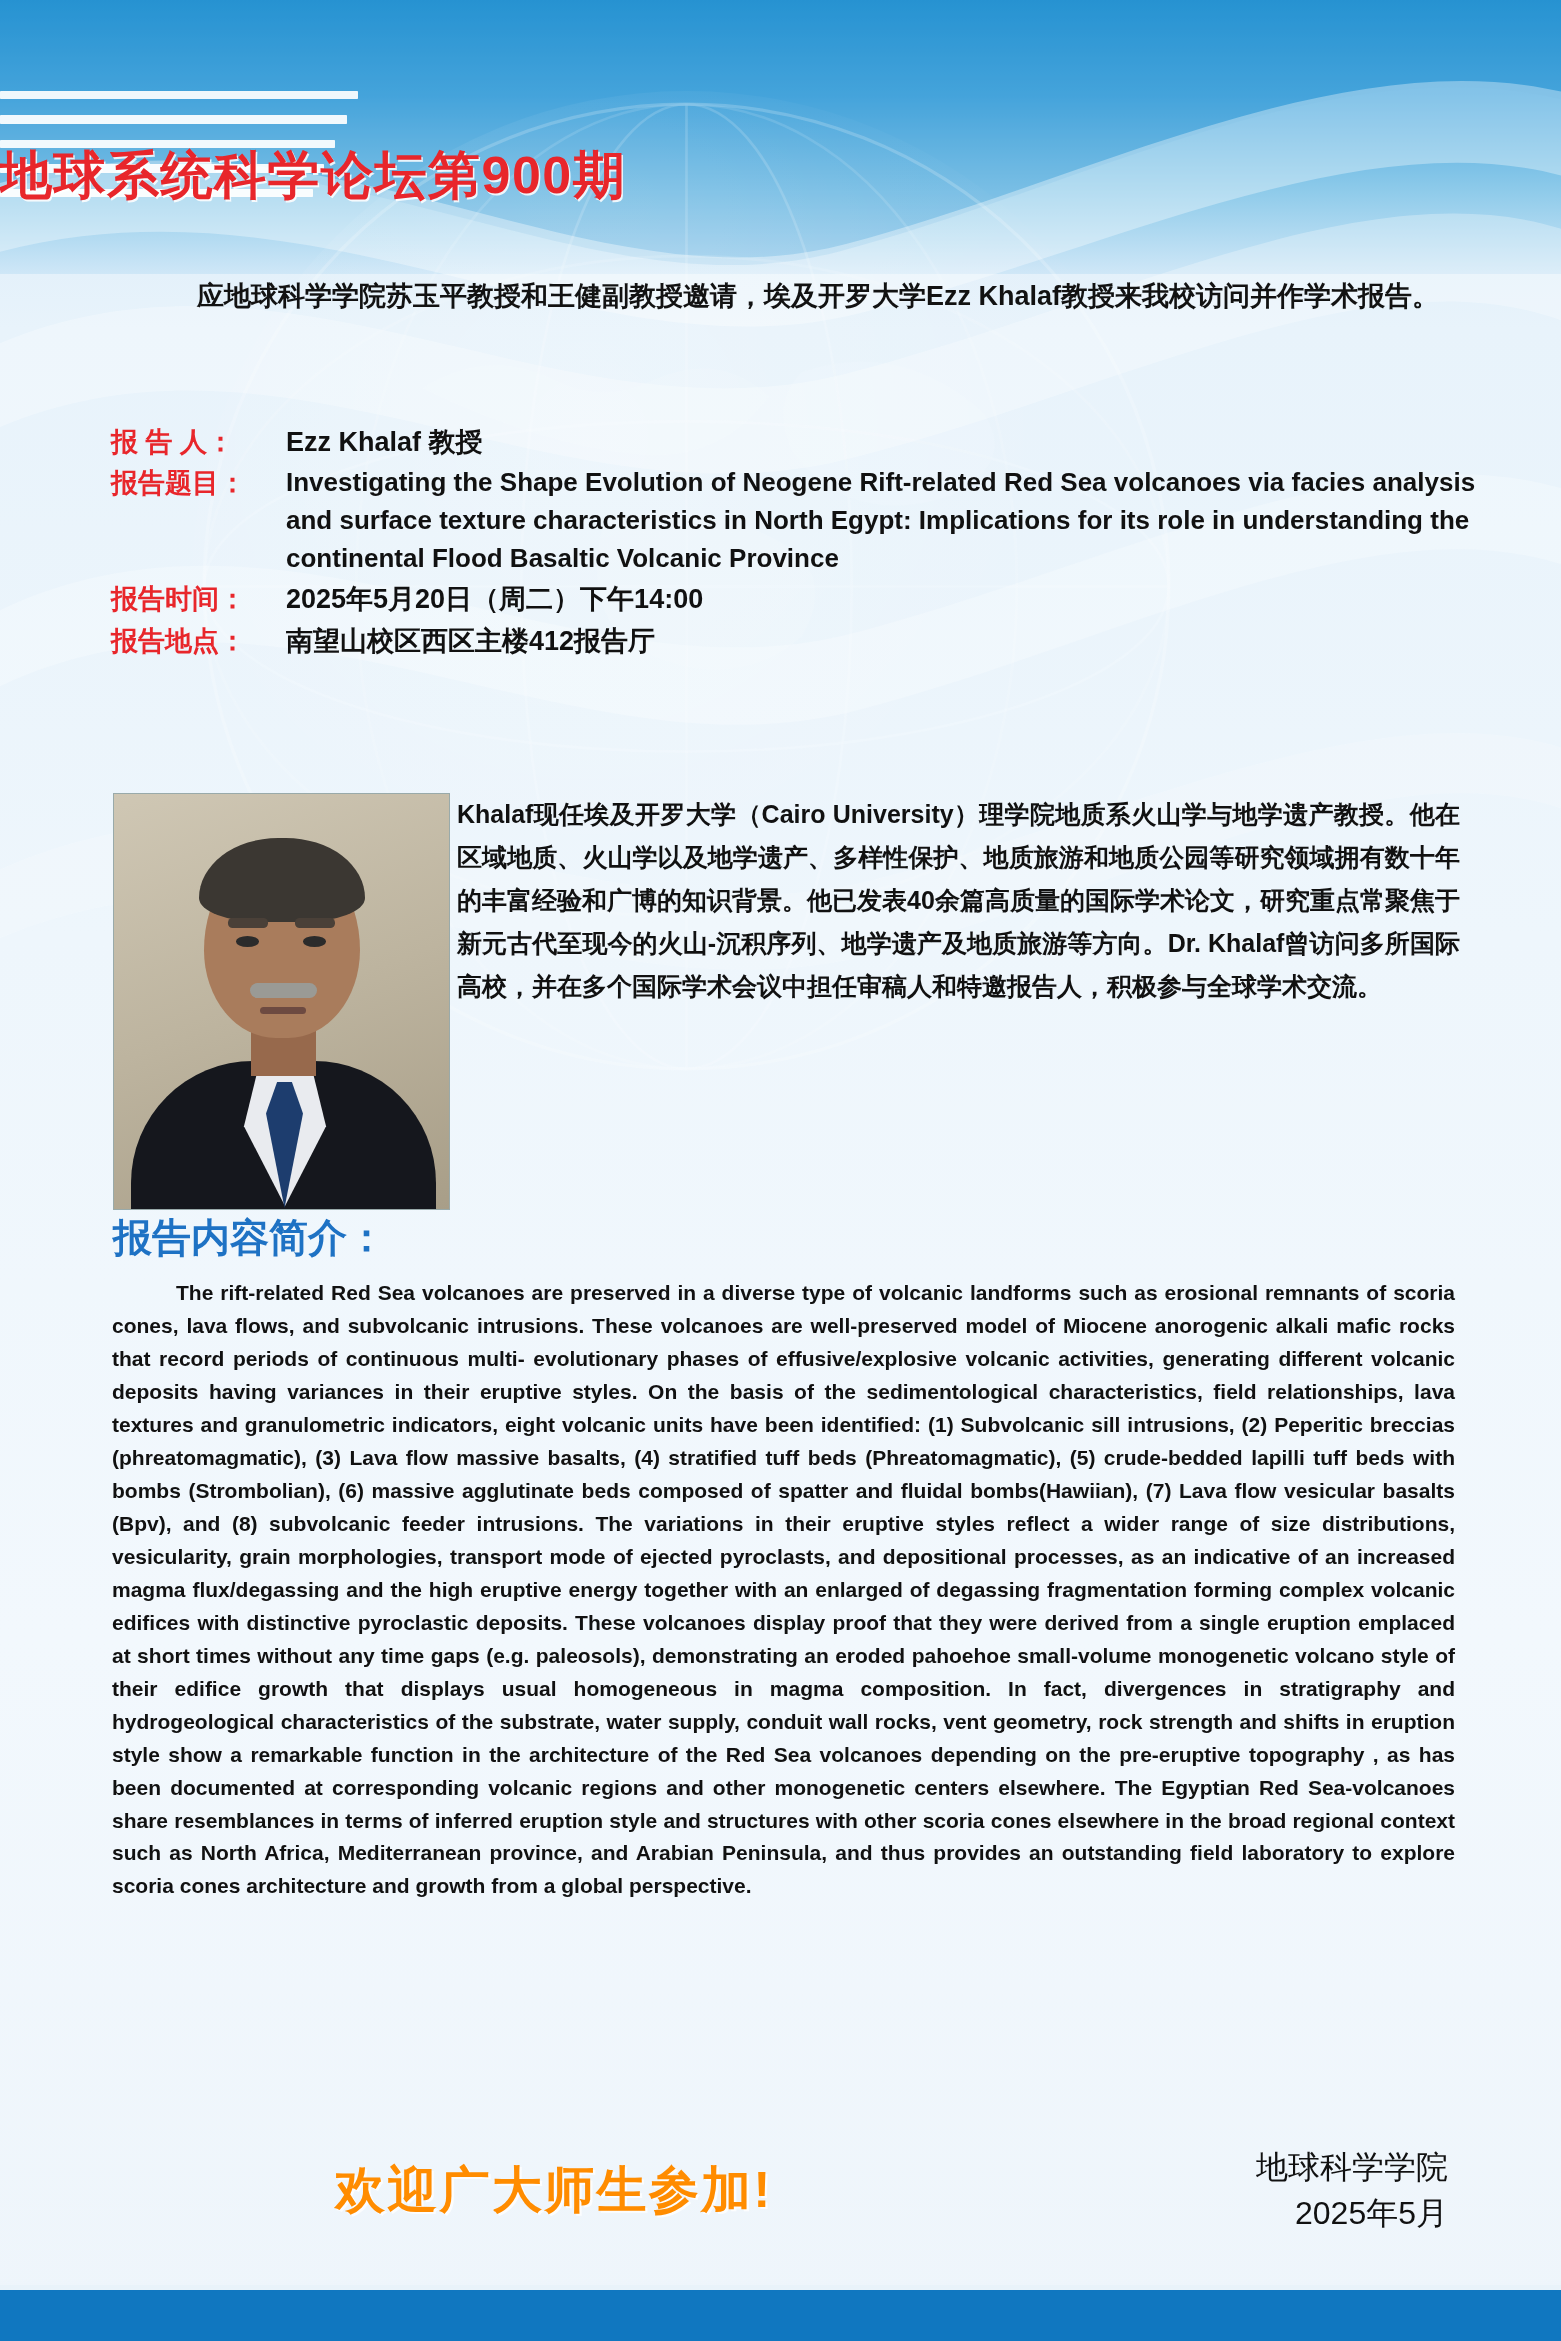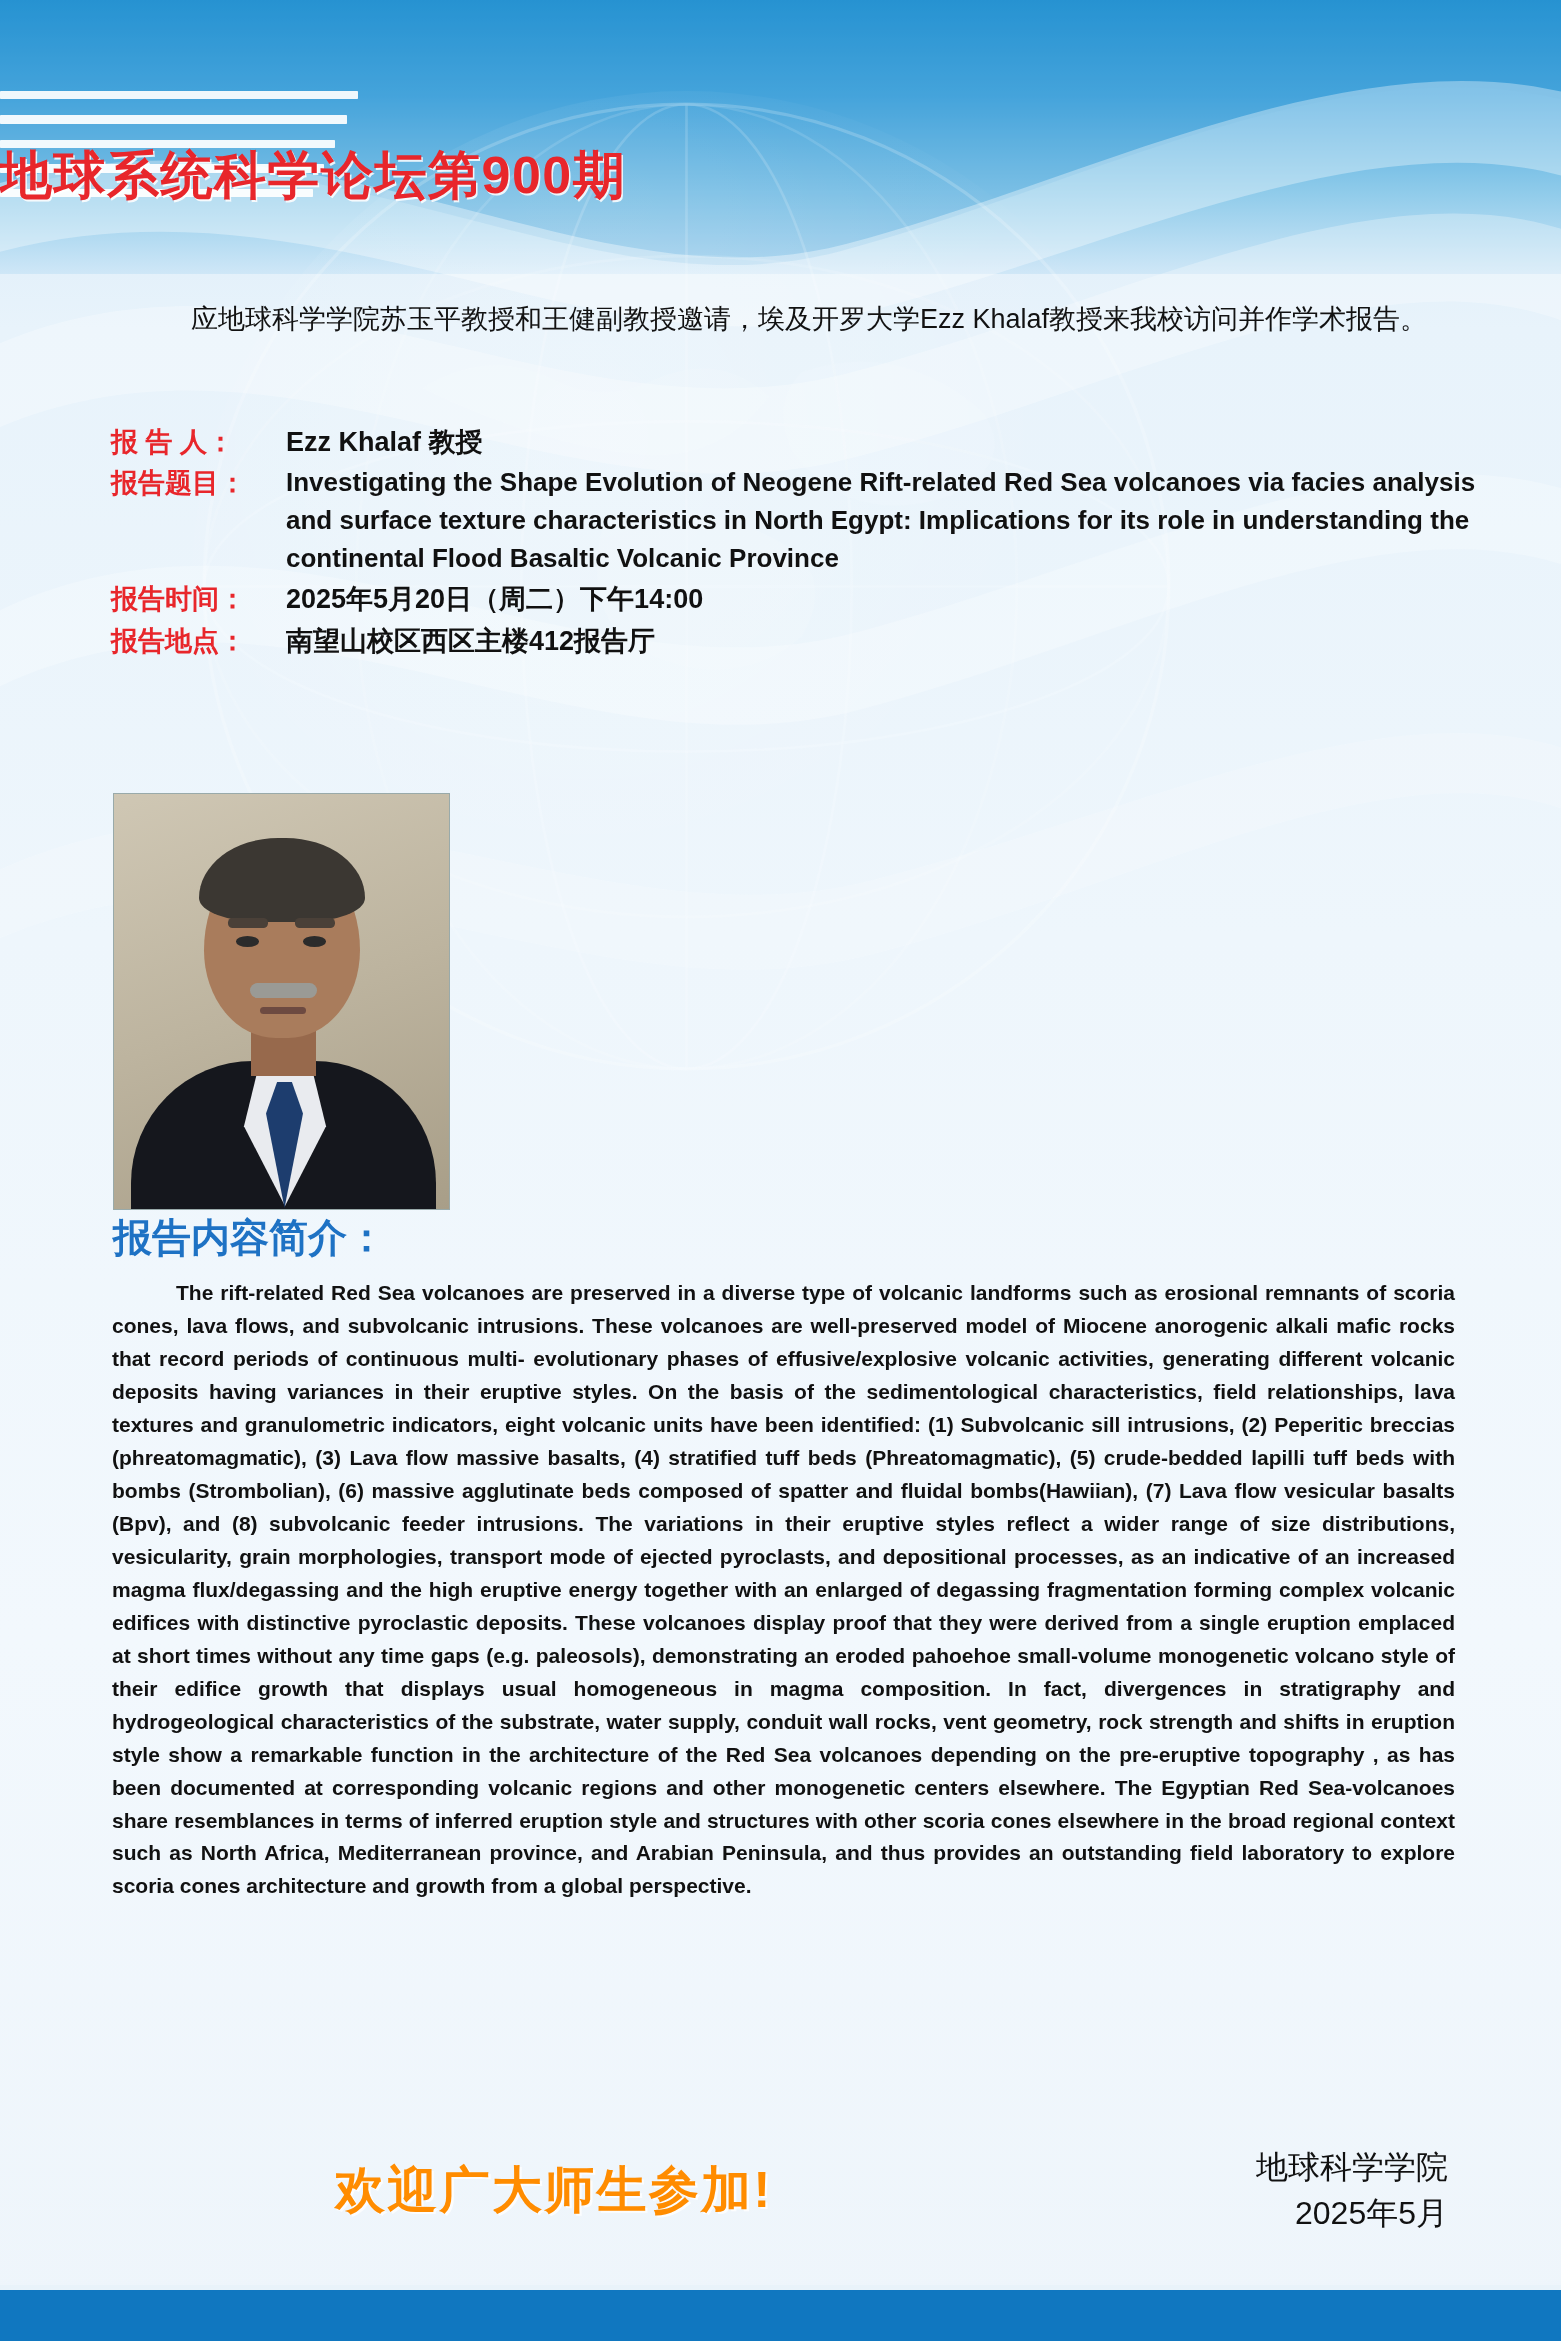--- a/index.html
+++ b/index.html
@@ -93,29 +93,28 @@
     text-align: left;
     font-size: 52px;
     font-weight: bold;
     color: #e8262b;
     letter-spacing: 1.5px;
     text-shadow: 1.5px 1.5px 0 rgba(255,255,255,0.85);
   }
 
   .intro {
     position: absolute;
-    left: 107px;
+    left: 113px;
     top: 274px;
     width: 1349px;
     font-size: 27px;
-    font-weight: normal;
+    font-weight: bold;
     color: #121212;
     line-height: 1.65;
     text-align: justify;
-    margin-top: 23px;
   }
   .intro .indent { display: inline-block; width: 84px; }
 
   .fields {
     position: absolute;
     left: 111px;
     top: 423px;
     width: 1365px;
   }
   .field-row {
@@ -362,20 +361,21 @@
       <div class="head"></div>
       <div class="hair"></div>
       <div class="brow-l"></div>
       <div class="brow-r"></div>
       <div class="eye-l"></div>
       <div class="eye-r"></div>
       <div class="mustache"></div>
       <div class="mouth"></div>
     </div>
 
+    <div class="bio">Khalaf现任埃及开罗大学（Cairo  University）理学院地质系火山学与地学遗产教授。他在区域地质、火山学以及地学遗产、多样性保护、地质旅游和地质公园等研究领域拥有数十年的丰富经验和广博的知识背景。他已发表40余篇高质量的国际学术论文，研究重点常聚焦于新元古代至现今的火山-沉积序列、地学遗产及地质旅游等方向。Dr. Khalaf曾访问多所国际高校，并在多个国际学术会议中担任审稿人和特邀报告人，积极参与全球学术交流。</div>
 
     <div class="section-title">报告内容简介：</div>
 
     <div class="abstract"><span class="indent"></span><span>The rift-related Red Sea volcanoes are preserved in a diverse type of volcanic landforms such as erosional remnants of scoria cones, lava flows, and subvolcanic intrusions. These volcanoes are well-preserved model of Miocene anorogenic alkali mafic rocks that record periods of continuous multi- evolutionary phases of effusive/explosive volcanic activities, generating different volcanic deposits having variances in their eruptive styles. On the basis of the sedimentological characteristics, field relationships, lava textures and granulometric indicators, eight volcanic units have been identified: (1) Subvolcanic sill intrusions, (2) Peperitic breccias (phreatomagmatic), (3) Lava flow massive basalts, (4) stratified tuff beds (Phreatomagmatic), (5) crude-bedded lapilli tuff beds with bombs (Strombolian), (6) massive agglutinate beds composed of spatter and fluidal bombs(Hawiian), (7) Lava flow vesicular basalts (Bpv), and (8) subvolcanic feeder intrusions. The variations in their eruptive styles reflect a wider range of size distributions, vesicularity, grain morphologies, transport mode of ejected pyroclasts, and depositional processes, as an indicative of an increased magma flux/degassing and the high eruptive energy together with an enlarged of degassing fragmentation forming complex volcanic edifices with distinctive pyroclastic deposits. These volcanoes display proof that they were derived from a single eruption emplaced at short times without any time gaps (e.g. paleosols), demonstrating an eroded pahoehoe small-volume monogenetic volcano style of their edifice growth that displays usual homogeneous in magma composition. In fact, divergences in stratigraphy and hydrogeological characteristics of the substrate, water supply, conduit wall rocks, vent geometry, rock strength and shifts in eruption style show a remarkable function in the architecture of the Red Sea volcanoes depending on the pre-eruptive topography , as has been documented at corresponding volcanic regions and other monogenetic centers elsewhere. The Egyptian Red Sea-volcanoes share resemblances in terms of inferred eruption style and structures with other scoria cones elsewhere in the broad regional context such as North Africa, Mediterranean province, and Arabian Peninsula, and thus provides an outstanding field laboratory to explore scoria cones architecture and growth from a global perspective.</span></div>
 
     <div class="welcome">欢迎广大师生参加!</div>
 
     <div class="signature">
       <div>地球科学学院</div>
       <div>2025年5月</div>

